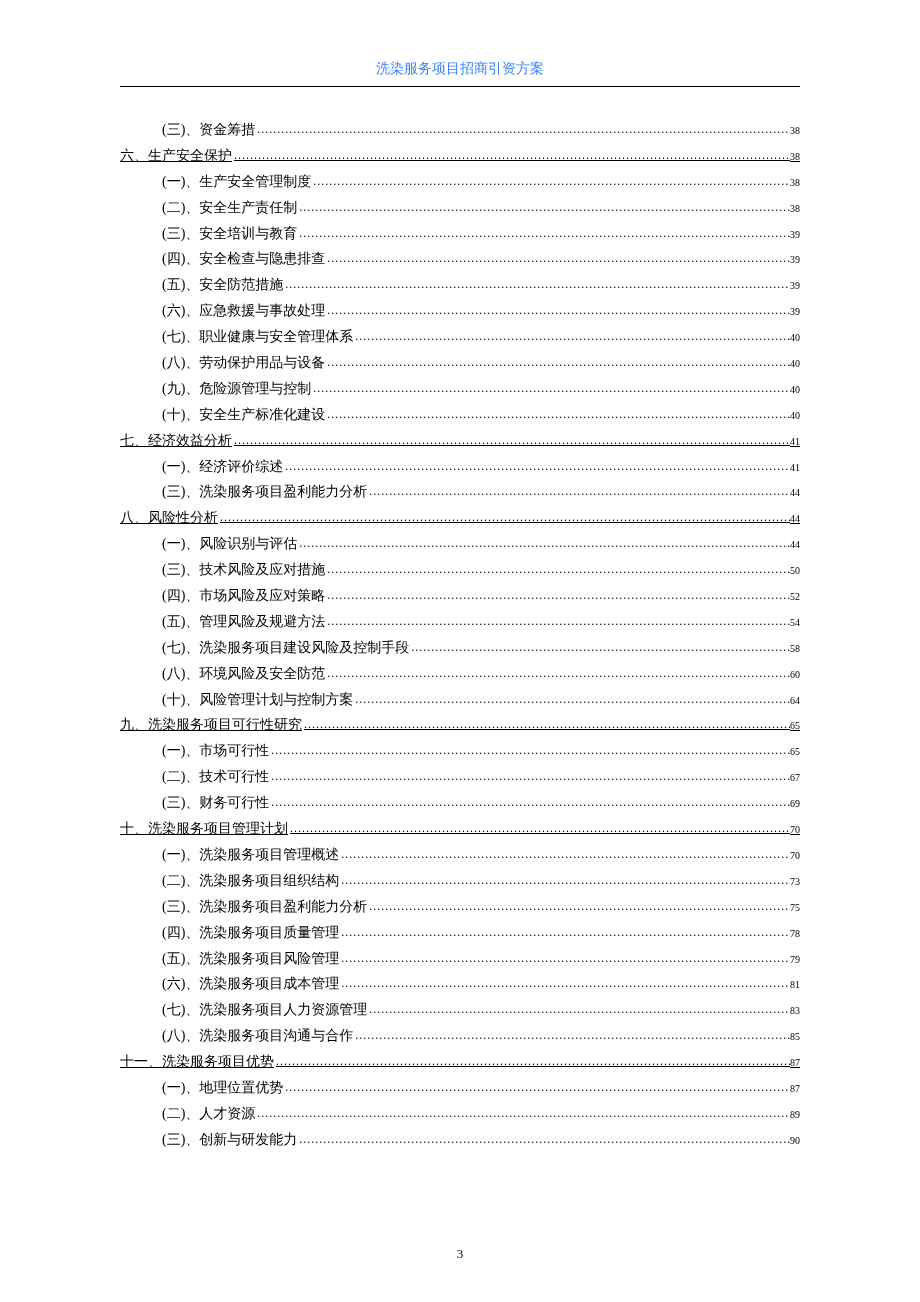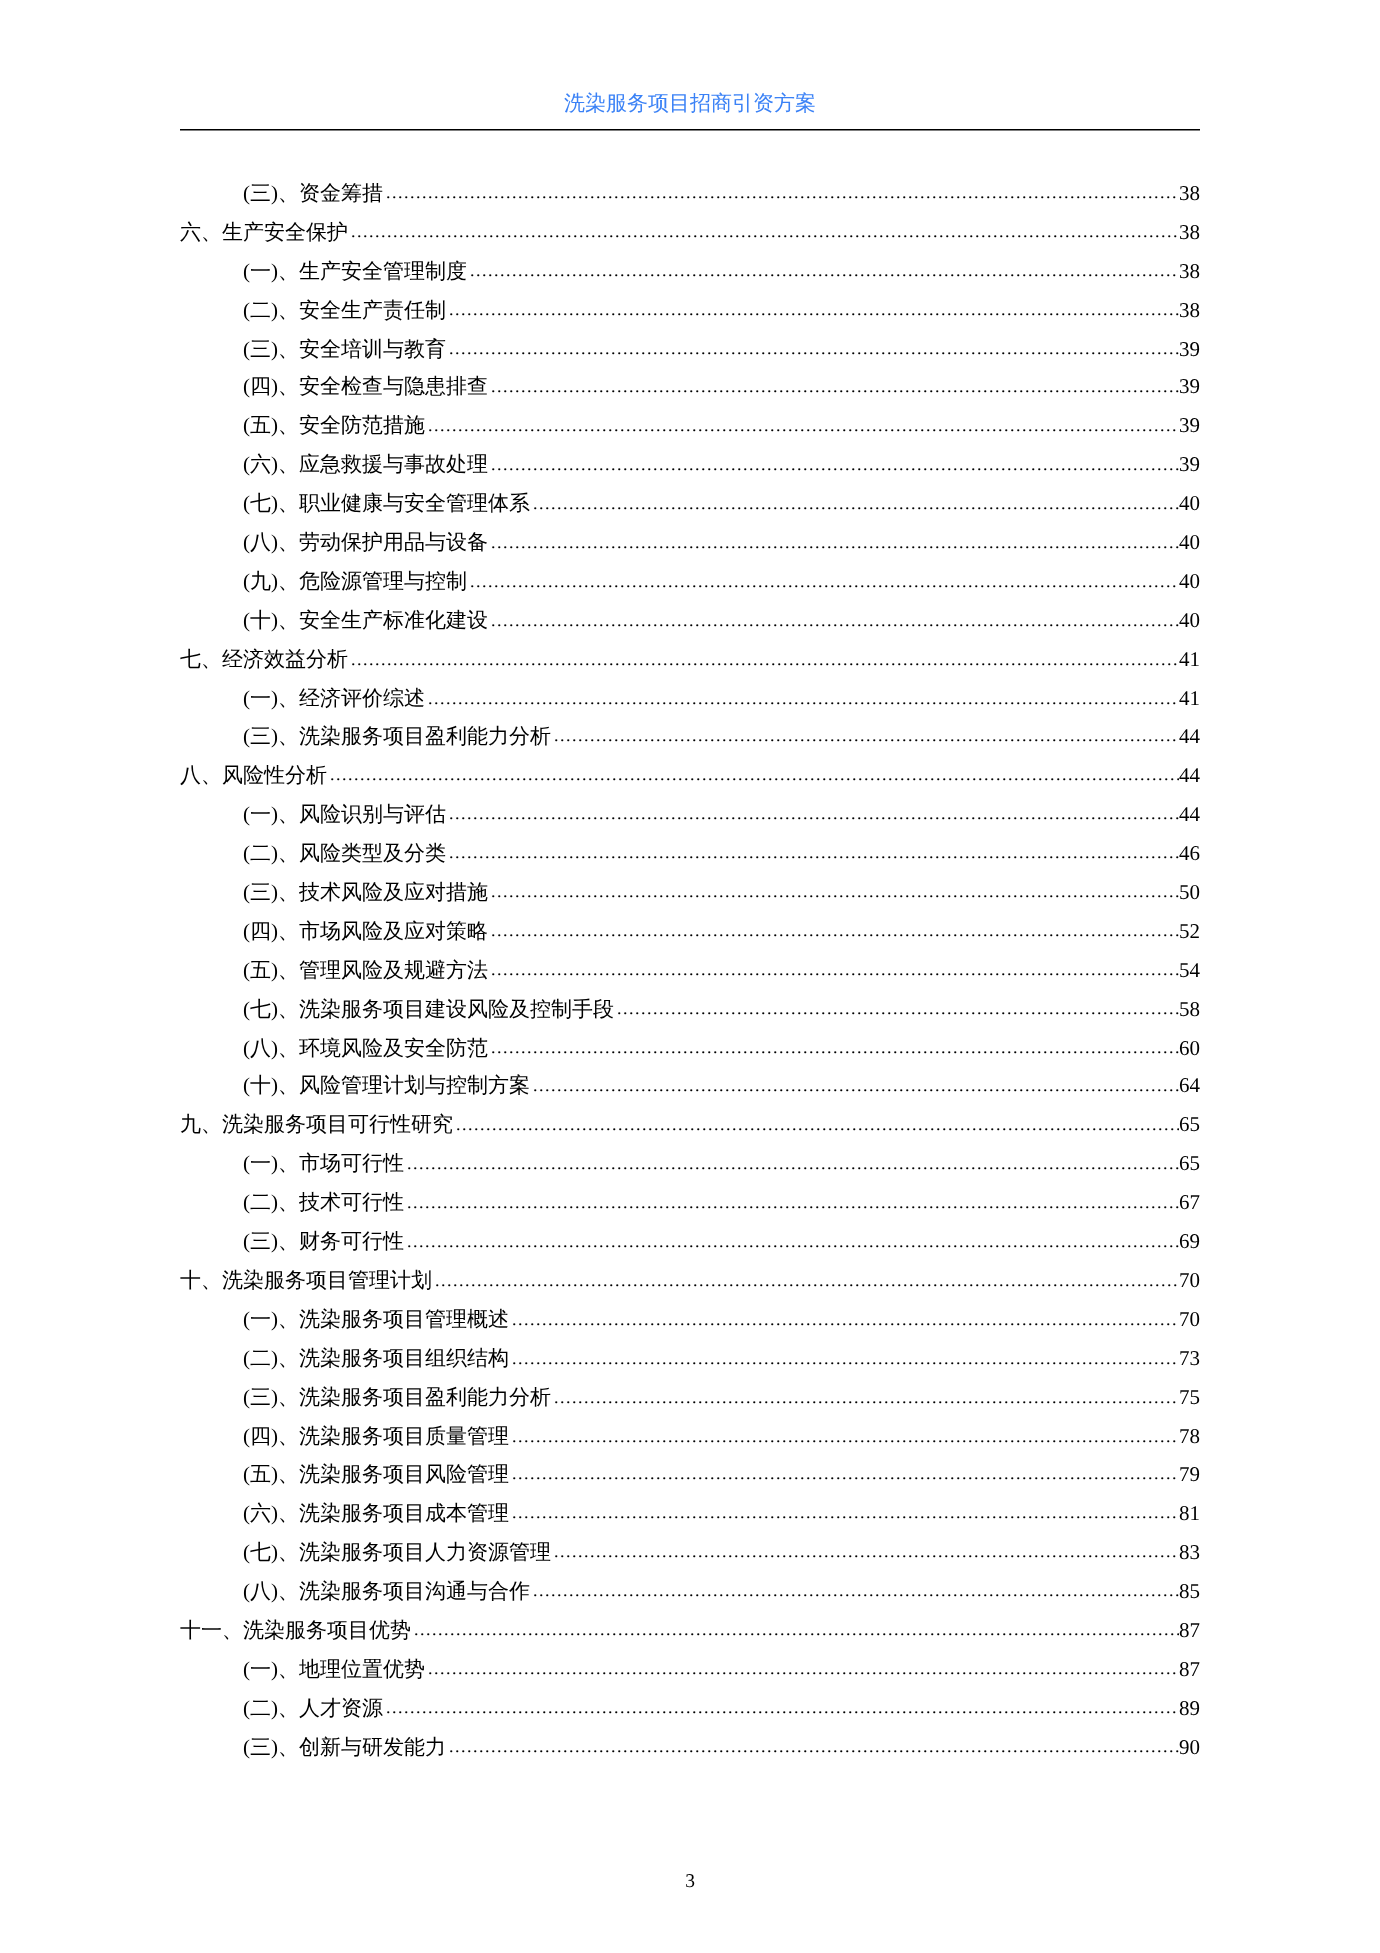--- a/index.html
+++ b/index.html
@@ -26,41 +26,41 @@
     }
     .toc {
       font-size: 14px;
       line-height: 1.85;
     }
     .toc-row {
       display: flex;
       align-items: baseline;
       white-space: nowrap;
     }
-    .toc-indent-1 { padding-left: 0; }
+    .toc-indent-1 { padding-left: 0; text-decoration: underline; }
     .toc-indent-2 { padding-left: 42px; }
     .toc-label {
       flex-shrink: 0;
     }
     .toc-dots {
       flex: 1;
       overflow: hidden;
       letter-spacing: 1px;
       color: #000;
       font-size: 12px;
       padding: 0 2px;
       position: relative;
       top: -1px;
     }
     .toc-dots::after {
       content: "................................................................................................................................................................................................................";
     }
     .toc-page {
       flex-shrink: 0;
-      font-size: 14px;
+      font-size: 10px;
     }
     .page-number {
       position: absolute;
       bottom: 40px;
       left: 0;
       right: 0;
       text-align: center;
       font-size: 13px;
     }
   </style>
@@ -150,25 +150,20 @@
         <span class="toc-label">八、风险性分析</span>
         <span class="toc-dots"></span>
         <span class="toc-page">44</span>
       </div>
       <div class="toc-row toc-indent-2">
         <span class="toc-label">(一)、风险识别与评估</span>
         <span class="toc-dots"></span>
         <span class="toc-page">44</span>
       </div>
       <div class="toc-row toc-indent-2">
-        <span class="toc-label">(二)、风险类型及分类</span>
-        <span class="toc-dots"></span>
-        <span class="toc-page">46</span>
-      </div>
-      <div class="toc-row toc-indent-2">
         <span class="toc-label">(三)、技术风险及应对措施</span>
         <span class="toc-dots"></span>
         <span class="toc-page">50</span>
       </div>
       <div class="toc-row toc-indent-2">
         <span class="toc-label">(四)、市场风险及应对策略</span>
         <span class="toc-dots"></span>
         <span class="toc-page">52</span>
       </div>
       <div class="toc-row toc-indent-2">

